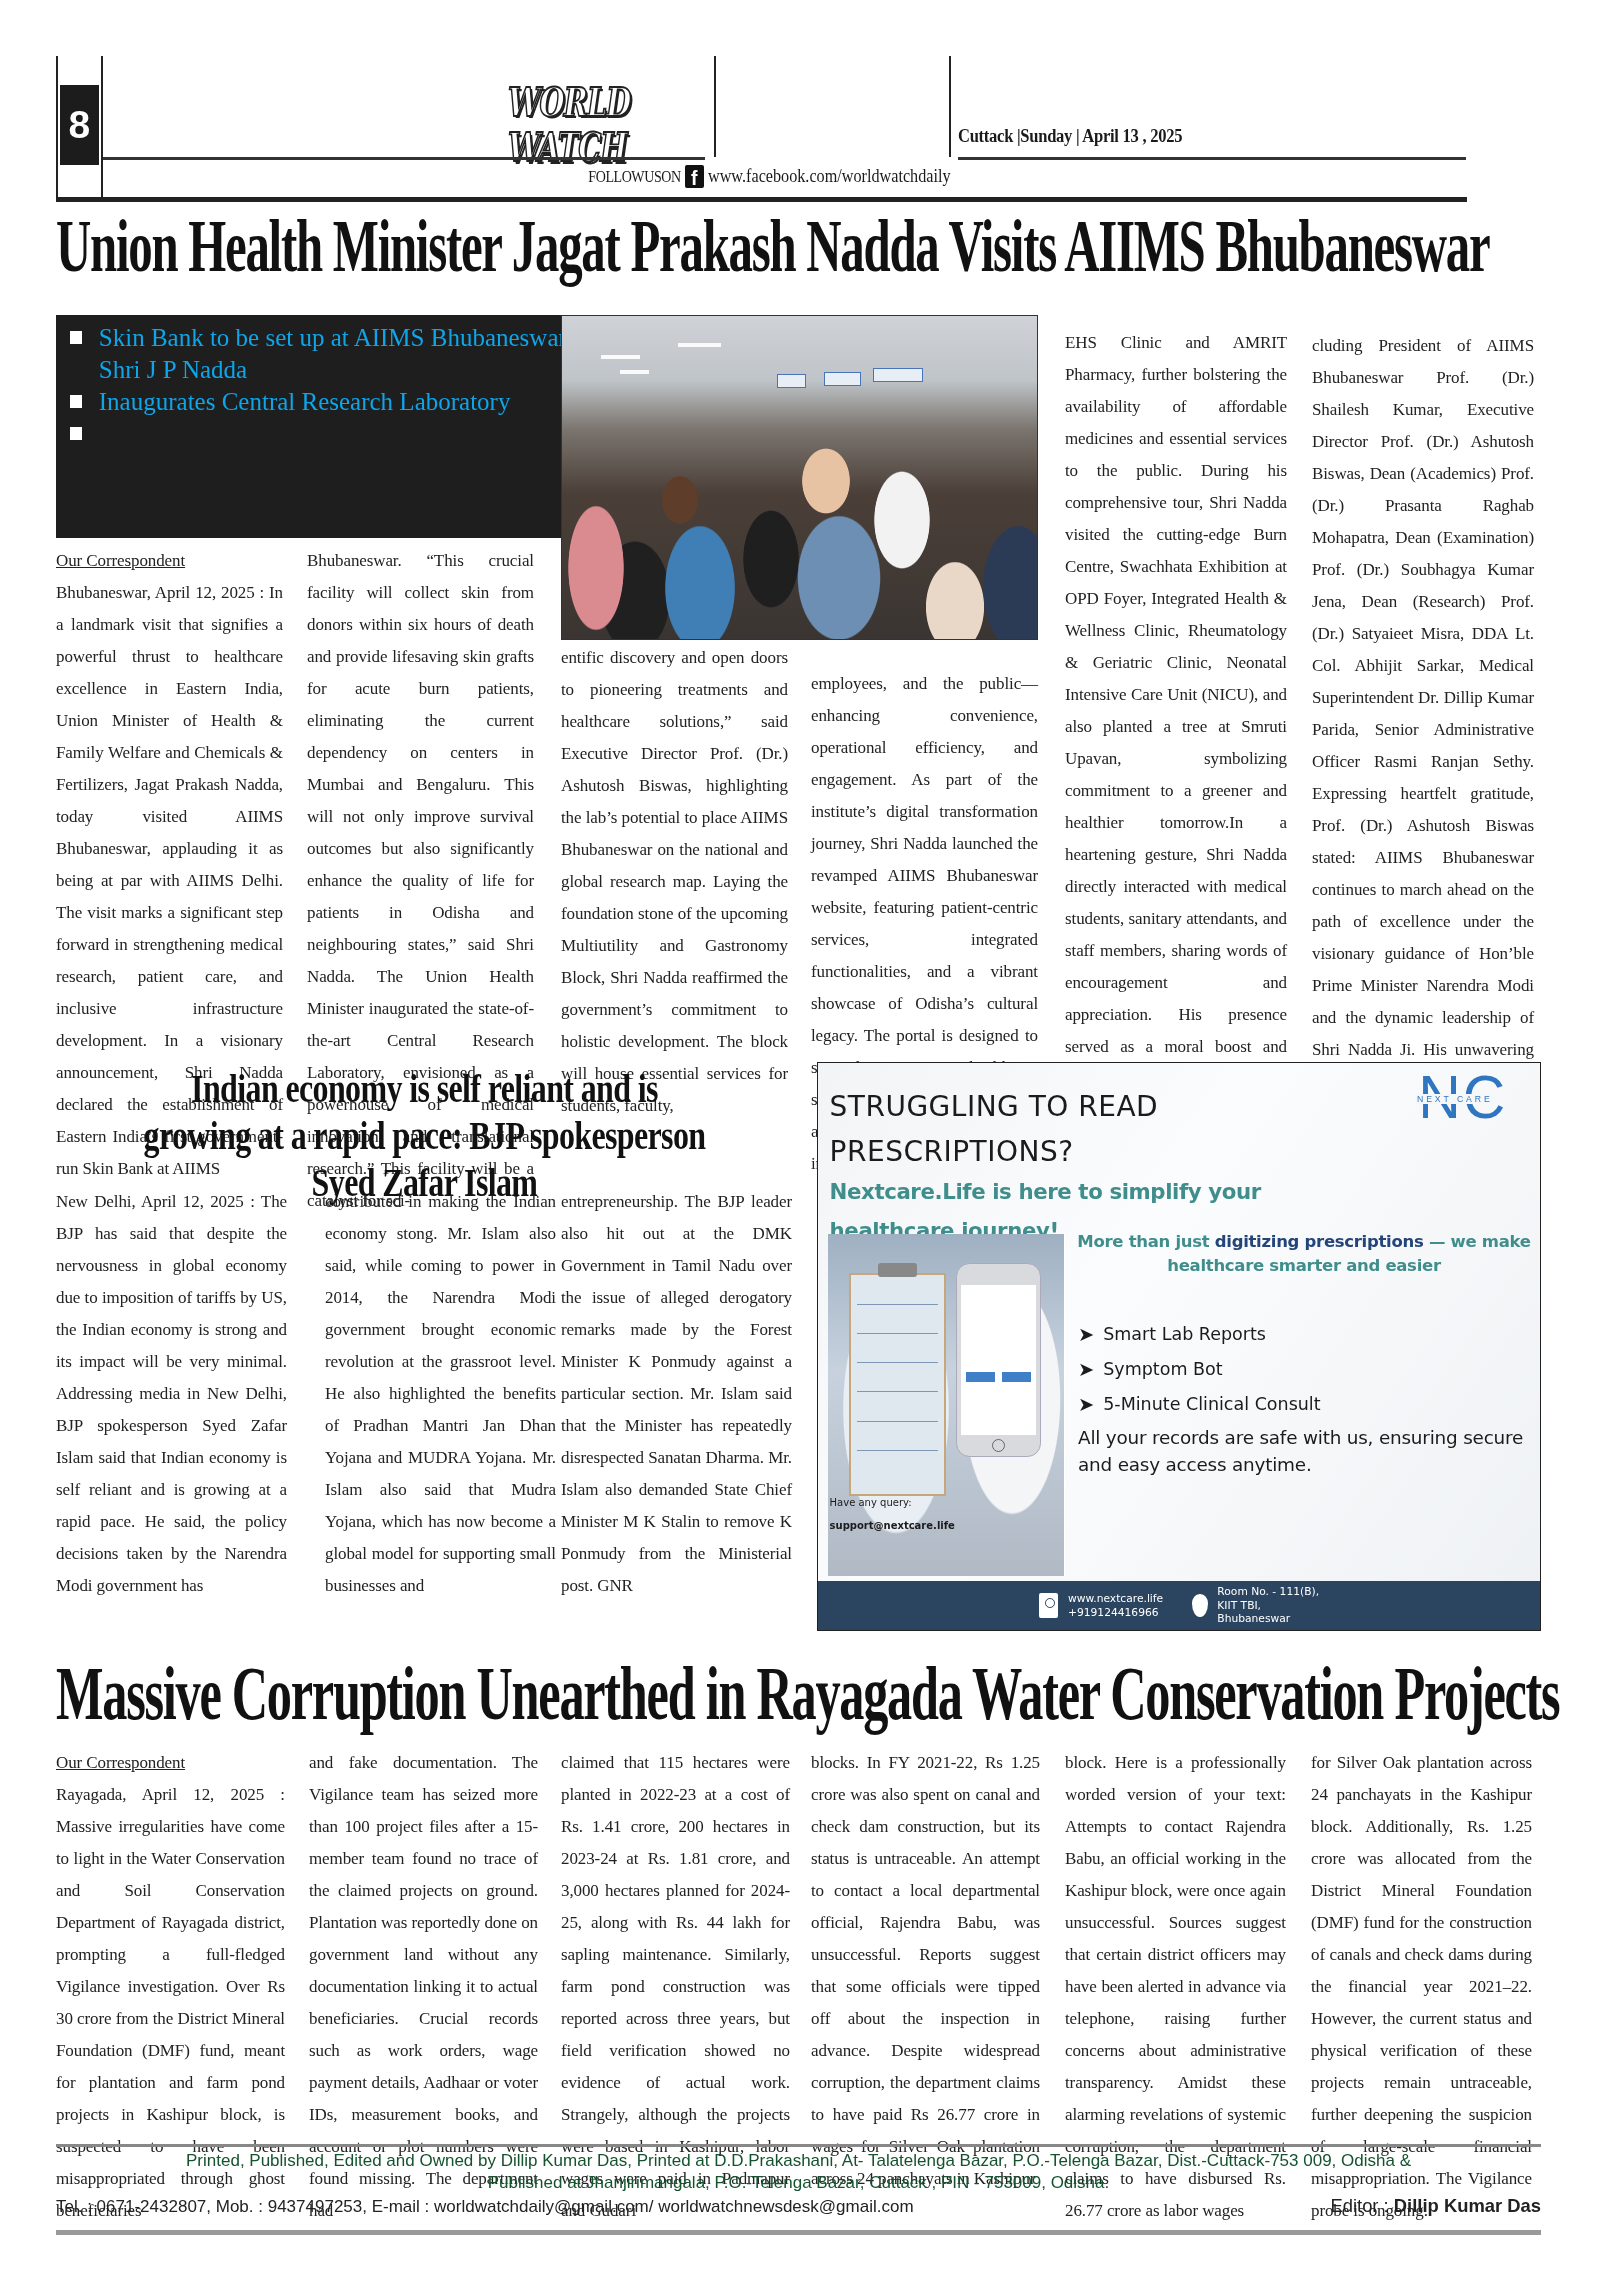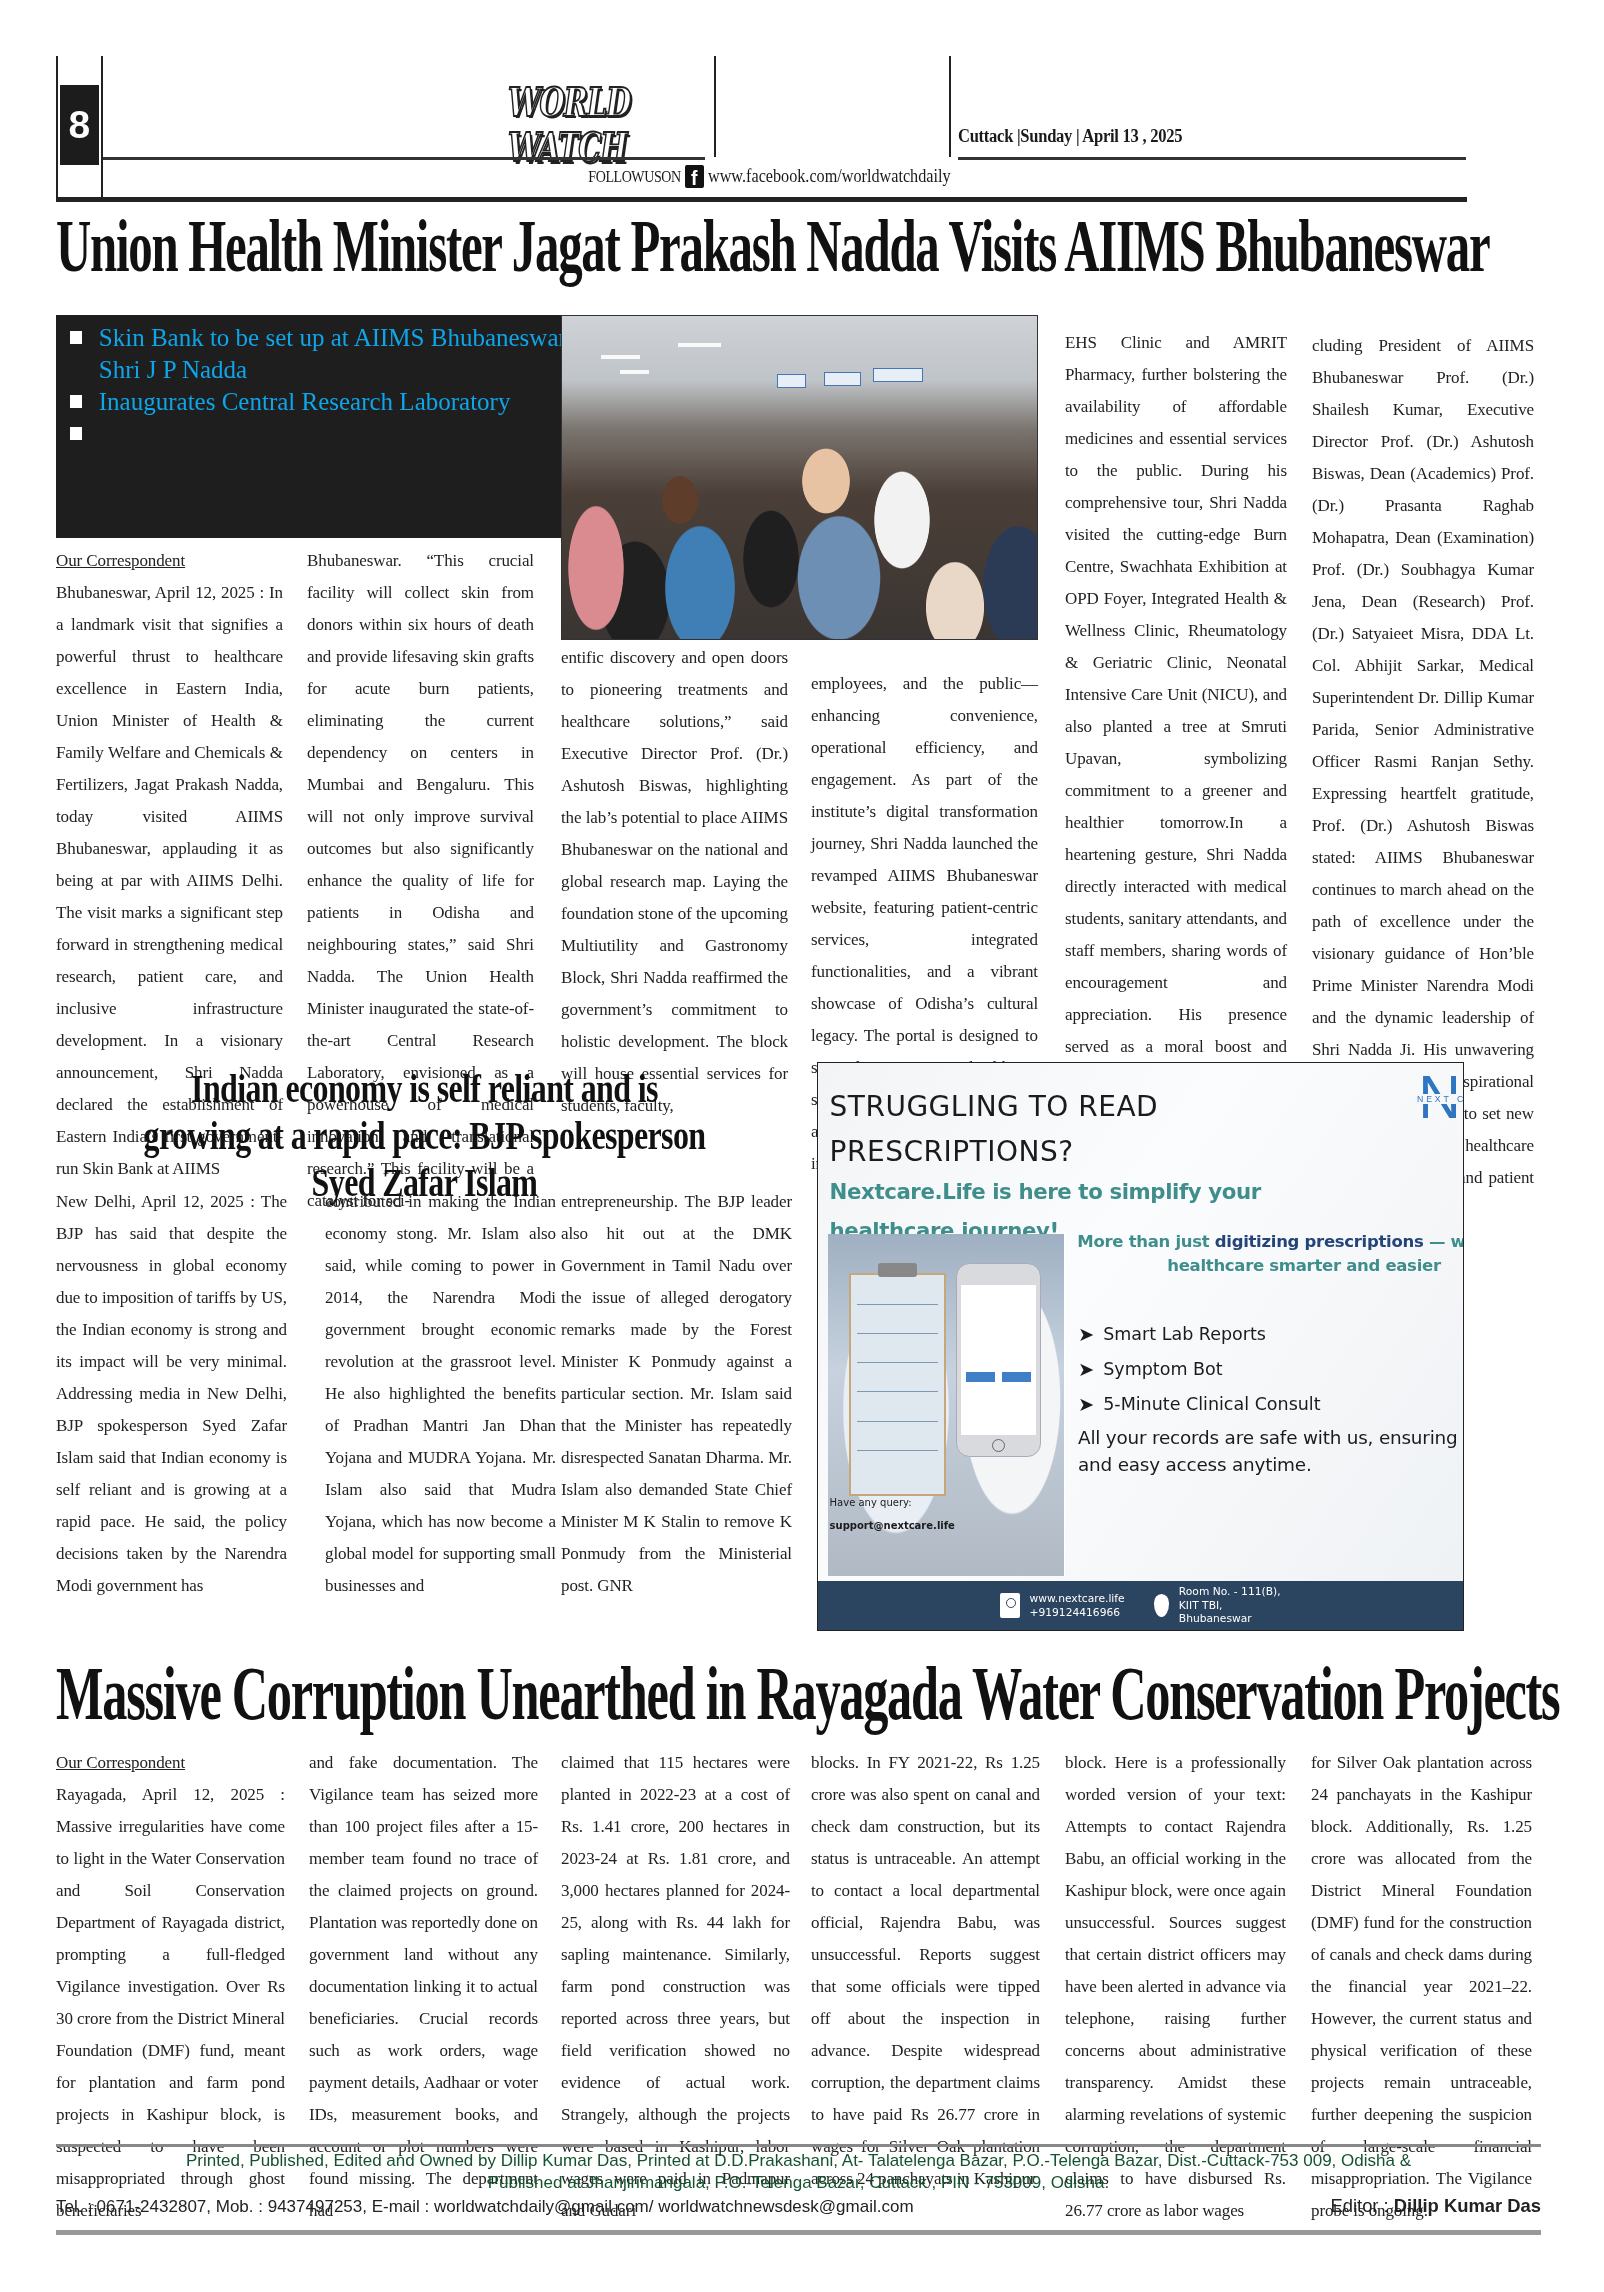--- a/index.html
+++ b/index.html
@@ -63,21 +63,21 @@
   .s1c5 { left: 1065px; top: 327px; width: 222px; }
   .s1c6 { left: 1312px; top: 330px; width: 222px; }
 
   
   .hl-2 { position: absolute; left: 56px; top: 1065px; width: 737px; text-align: center; font-family: "Liberation Serif", serif; font-weight: bold; font-size: 41px; line-height: 47px; color: #111; transform: scaleX(0.78); transform-origin: center top; letter-spacing: -0.8px; }
   .s2c1 { left: 56px; top: 1186px; width: 231px; }
   .s2c2 { left: 309px; top: 1186px; width: 231px; margin-left: 16px; }
   .s2c3 { left: 561px; top: 1186px; width: 231px; }
 
   
-  .ad { position: absolute; left: 817px; top: 1062px; width: 647px; height: 569px; border: 1.9px solid #222; overflow: hidden;
+  .ad { position: absolute; left: 817px; top: 1062px; width: 724px; height: 569px; border: 1.9px solid #222; overflow: hidden;
     background: linear-gradient(125deg, #f2f4f6 0%, #fbfcfd 40%, #eef1f4 100%); font-family: "DejaVu Sans", sans-serif; }
   .ad-h1 { position: absolute; left: 11.6px; top: 21.3px; font-size: 28px; line-height: 45px; color: #1b1b1b; letter-spacing: 0.5px; }
   .ad-sub { position: absolute; left: 11.6px; top: 109px; font-size: 21.3px; line-height: 39px; color: #3f8e8c; font-weight: bold; letter-spacing: -0.4px; }
   .nc-logo { position: absolute; left: 598px; top: 7.8px; width: 82px; height: 58px; }
   .nc-logo .big { position: absolute; left: 0; top: -5.8px; font-family: "Liberation Sans", sans-serif; font-size: 62px; color: #2f75bf; letter-spacing: 1.9px; line-height: 64px; transform: scaleX(0.95); }
   .nc-logo .small { position: absolute; left: 0; top: 23px; font-family: "Liberation Sans", sans-serif; font-size: 8.7px; letter-spacing: 2.9px; color: #2f75bf; background: #f5f7f9; padding: 0 1px; }
   .ad-img { position: absolute; left: 9.7px; top: 171px; width: 237px; height: 342px; border-right: 1.9px solid #fff;
     background:
       radial-gradient(ellipse 58px 136px at 68px 175px, #e9eef5 0 90%, transparent 92%),
       radial-gradient(ellipse 53px 126px at 184px 165px, #f4f5f7 0 90%, transparent 92%),

